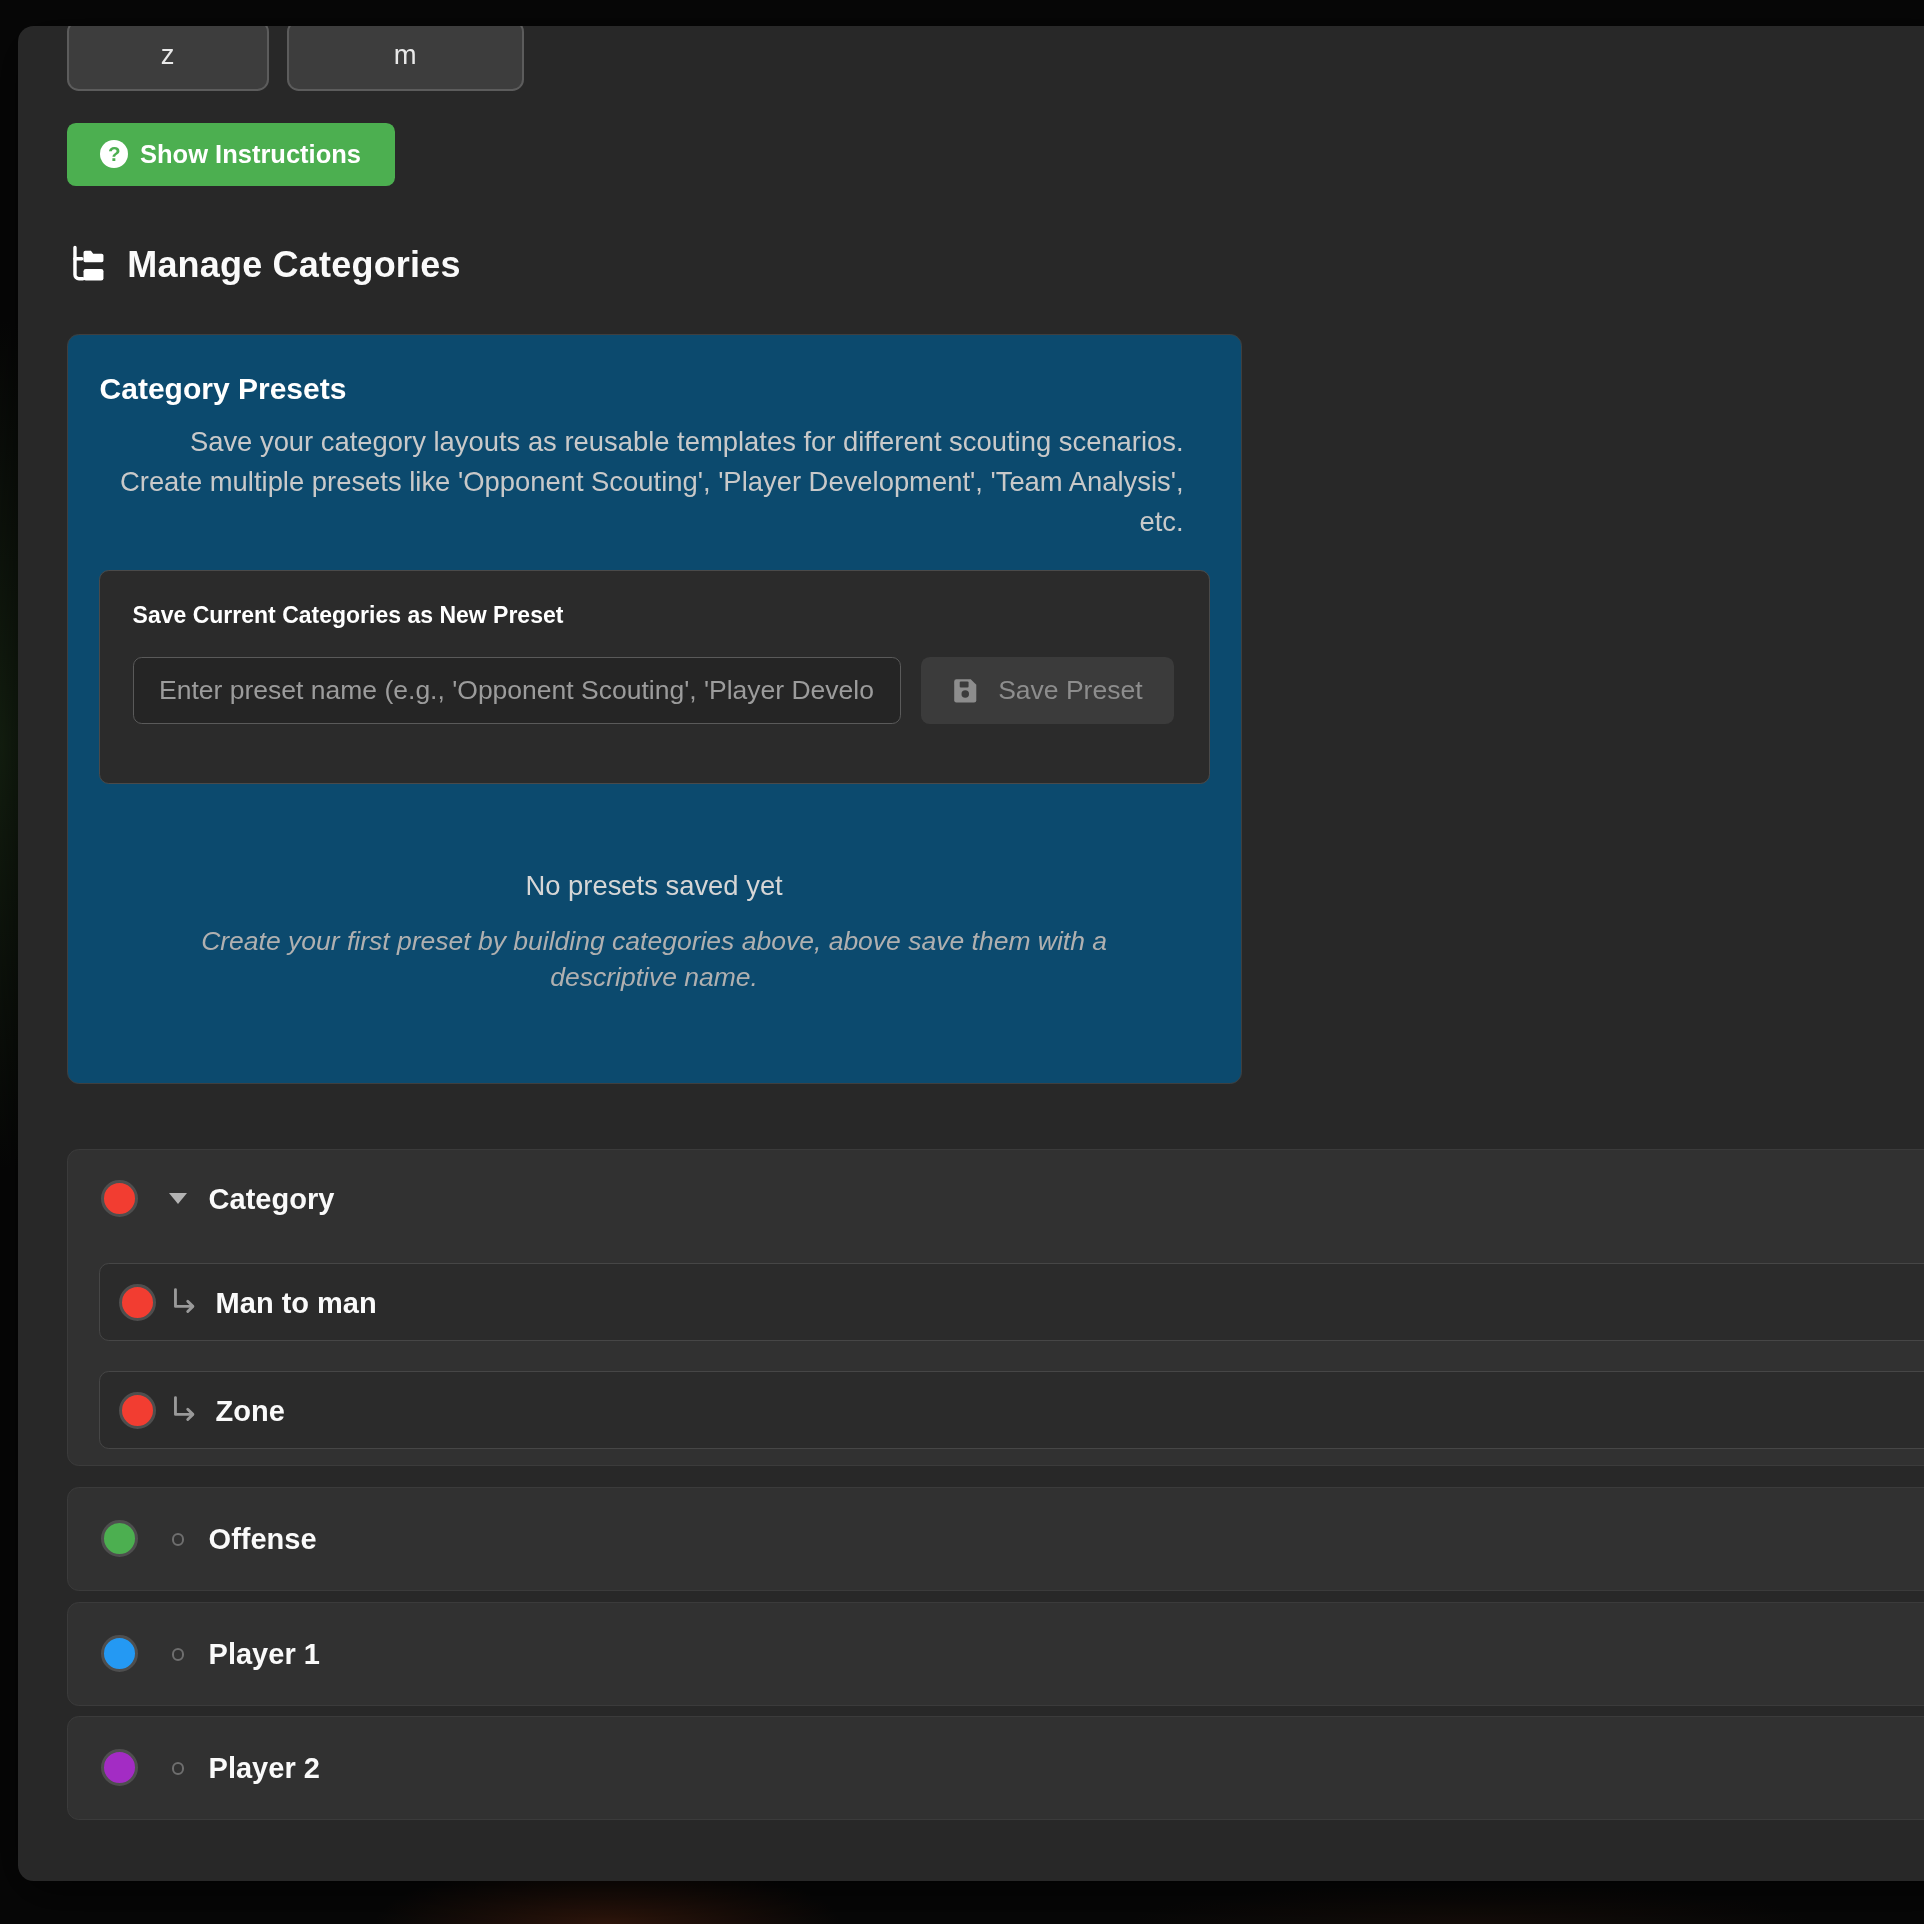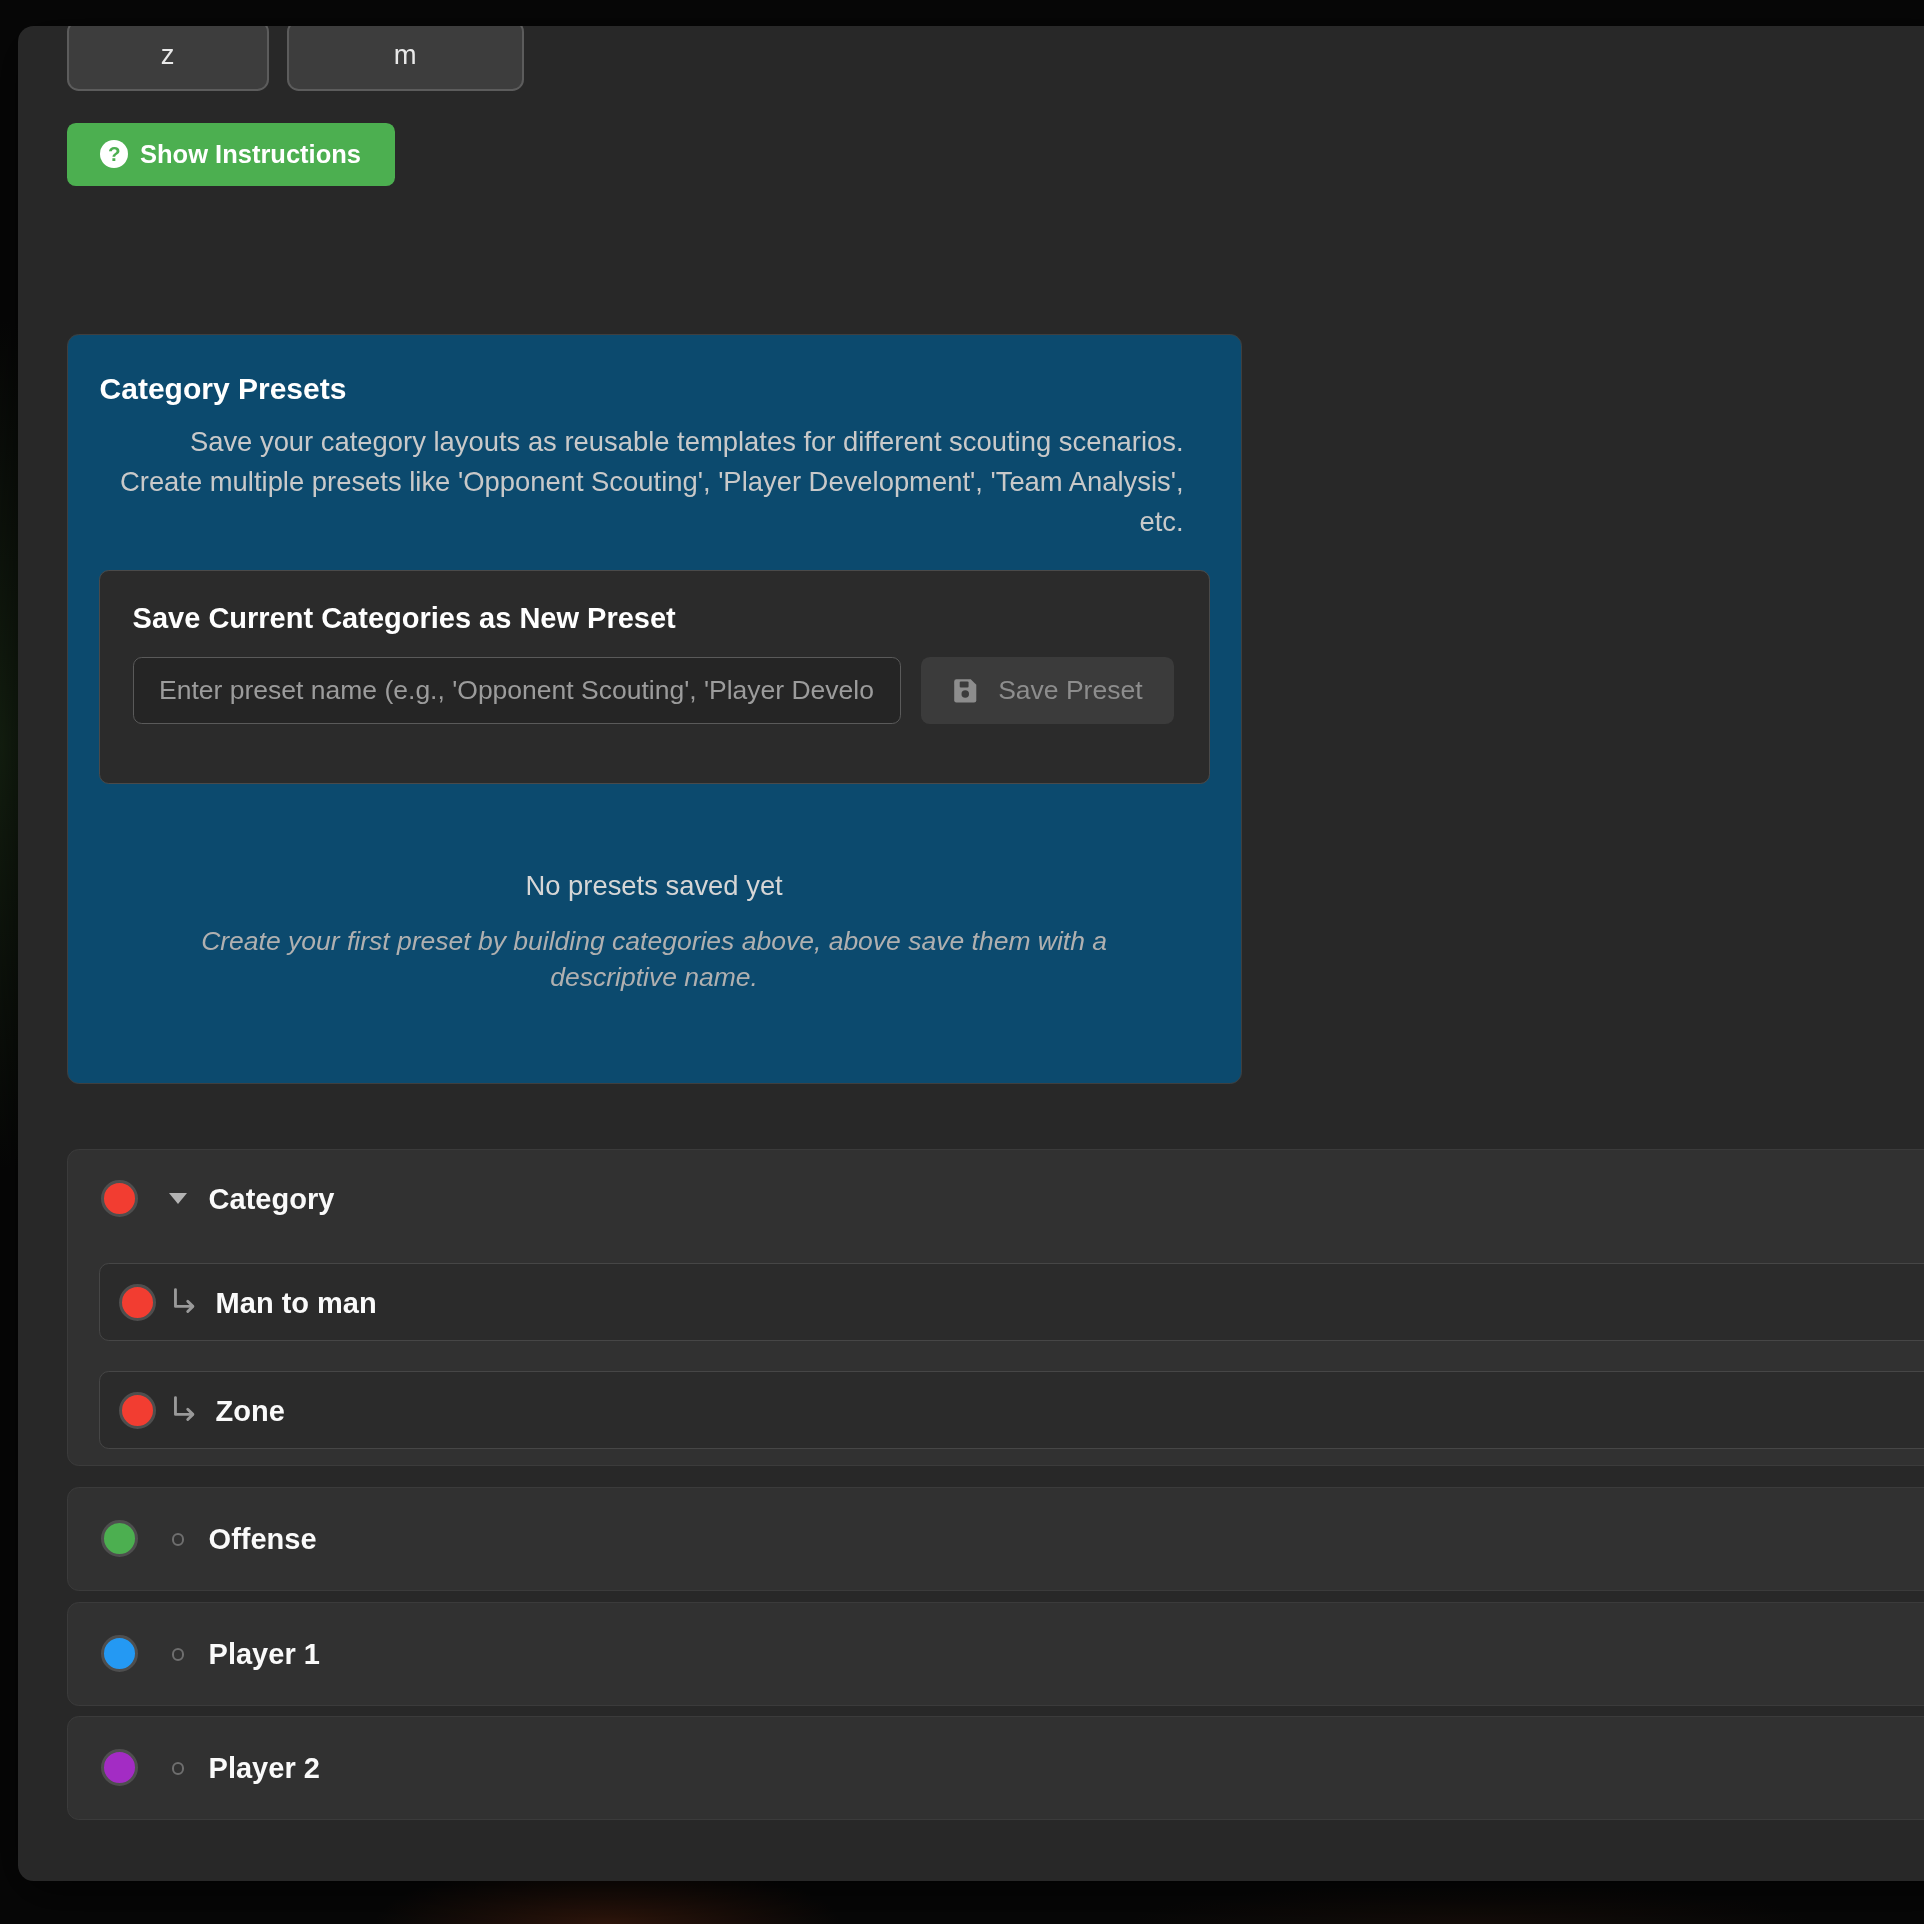--- a/index.html
+++ b/index.html
@@ -48,21 +48,21 @@
   }
   .card h3{margin:0;position:absolute;left:32px;top:37px;font-size:30px;font-weight:700;color:#fff;}
   .card .desc{
     position:absolute;left:32px;top:86px;width:1083px;margin:1px;
     font-size:27.4px;line-height:40px;color:#c9c9c9;text-align:right;
   }
   .savebox{
     position:absolute;left:31px;top:235px;width:1111px;height:214px;
     background:#2b2b2b;border:1px solid #4a4a4a;border-radius:9.8px;box-sizing:border-box;
   }
-  .savebox h4{margin:0;position:absolute;left:33px;top:31px;font-size:29px;font-weight:700;color:#fff;text-align:center;}
+  .savebox h4{margin:0;position:absolute;left:33px;top:31px;font-size:23px;font-weight:700;color:#fff;text-align:center;}
   .preset-input{
     position:absolute;left:33px;top:86px;width:768px;height:67px;box-sizing:border-box;
     background:#252525;border:1.5px solid #5a5a5a;border-radius:8.8px;
     color:#dcdcdc;font-size:26.5px;padding:0 25.5px;outline:none;font-family:inherit;
   }
   .preset-input::placeholder{color:#9c9c9c;opacity:1;}
   .btn-save{
     position:absolute;left:821px;top:86px;width:253px;height:67px;
     background:#3b3b3b;border:none;border-radius:8.8px;color:#8d8d8d;
     font-size:26.5px;display:flex;align-items:center;justify-content:center;gap:20px;
@@ -114,20 +114,31 @@
   </button>
   <button class="key" style="left:269px;width:237px;">
     <span>m</span>
   </button>
 
   <button class="btn-green">
     <span class="qmark">?</span>
     <span>Show Instructions</span>
   </button>
 
+  <div class="page-title">
+    <span>
+      <svg width="41" height="41" viewBox="0 0 36 36">
+        <path d="M7 3 v24 a3.5 3.5 0 0 0 3.5 3.5 H14" fill="none" stroke="#fff" stroke-width="3" stroke-linecap="round"></path>
+        <path d="M7 13 h6" fill="none" stroke="#fff" stroke-width="3" stroke-linecap="round"></path>
+        <path d="M16 6 h5 l2 2.5 h7.5 a1.5 1.5 0 0 1 1.5 1.5 v4.5 a1.5 1.5 0 0 1 -1.5 1.5 h-14.5 a1.5 1.5 0 0 1 -1.5 -1.5 v-7 a1.5 1.5 0 0 1 1.5 -1.5 z" fill="#fff"></path>
+        <rect x="14.5" y="22" width="17.5" height="10" rx="2" fill="#fff"></rect>
+      </svg>
+    </span>
+    <span>Manage Categories</span>
+  </div>
 
   <section class="card">
     <h3>Category Presets</h3>
     <p class="desc">Save your category layouts as reusable templates for different scouting scenarios. Create multiple presets like 'Opponent Scouting', 'Player Development', 'Team Analysis', etc.</p>
 
     <div class="savebox">
       <h4>Save Current Categories as New Preset</h4>
       <input class="preset-input" type="text" placeholder="Enter preset name (e.g., 'Opponent Scouting', 'Player Development')" style="">
       <button class="btn-save">
         <span>

